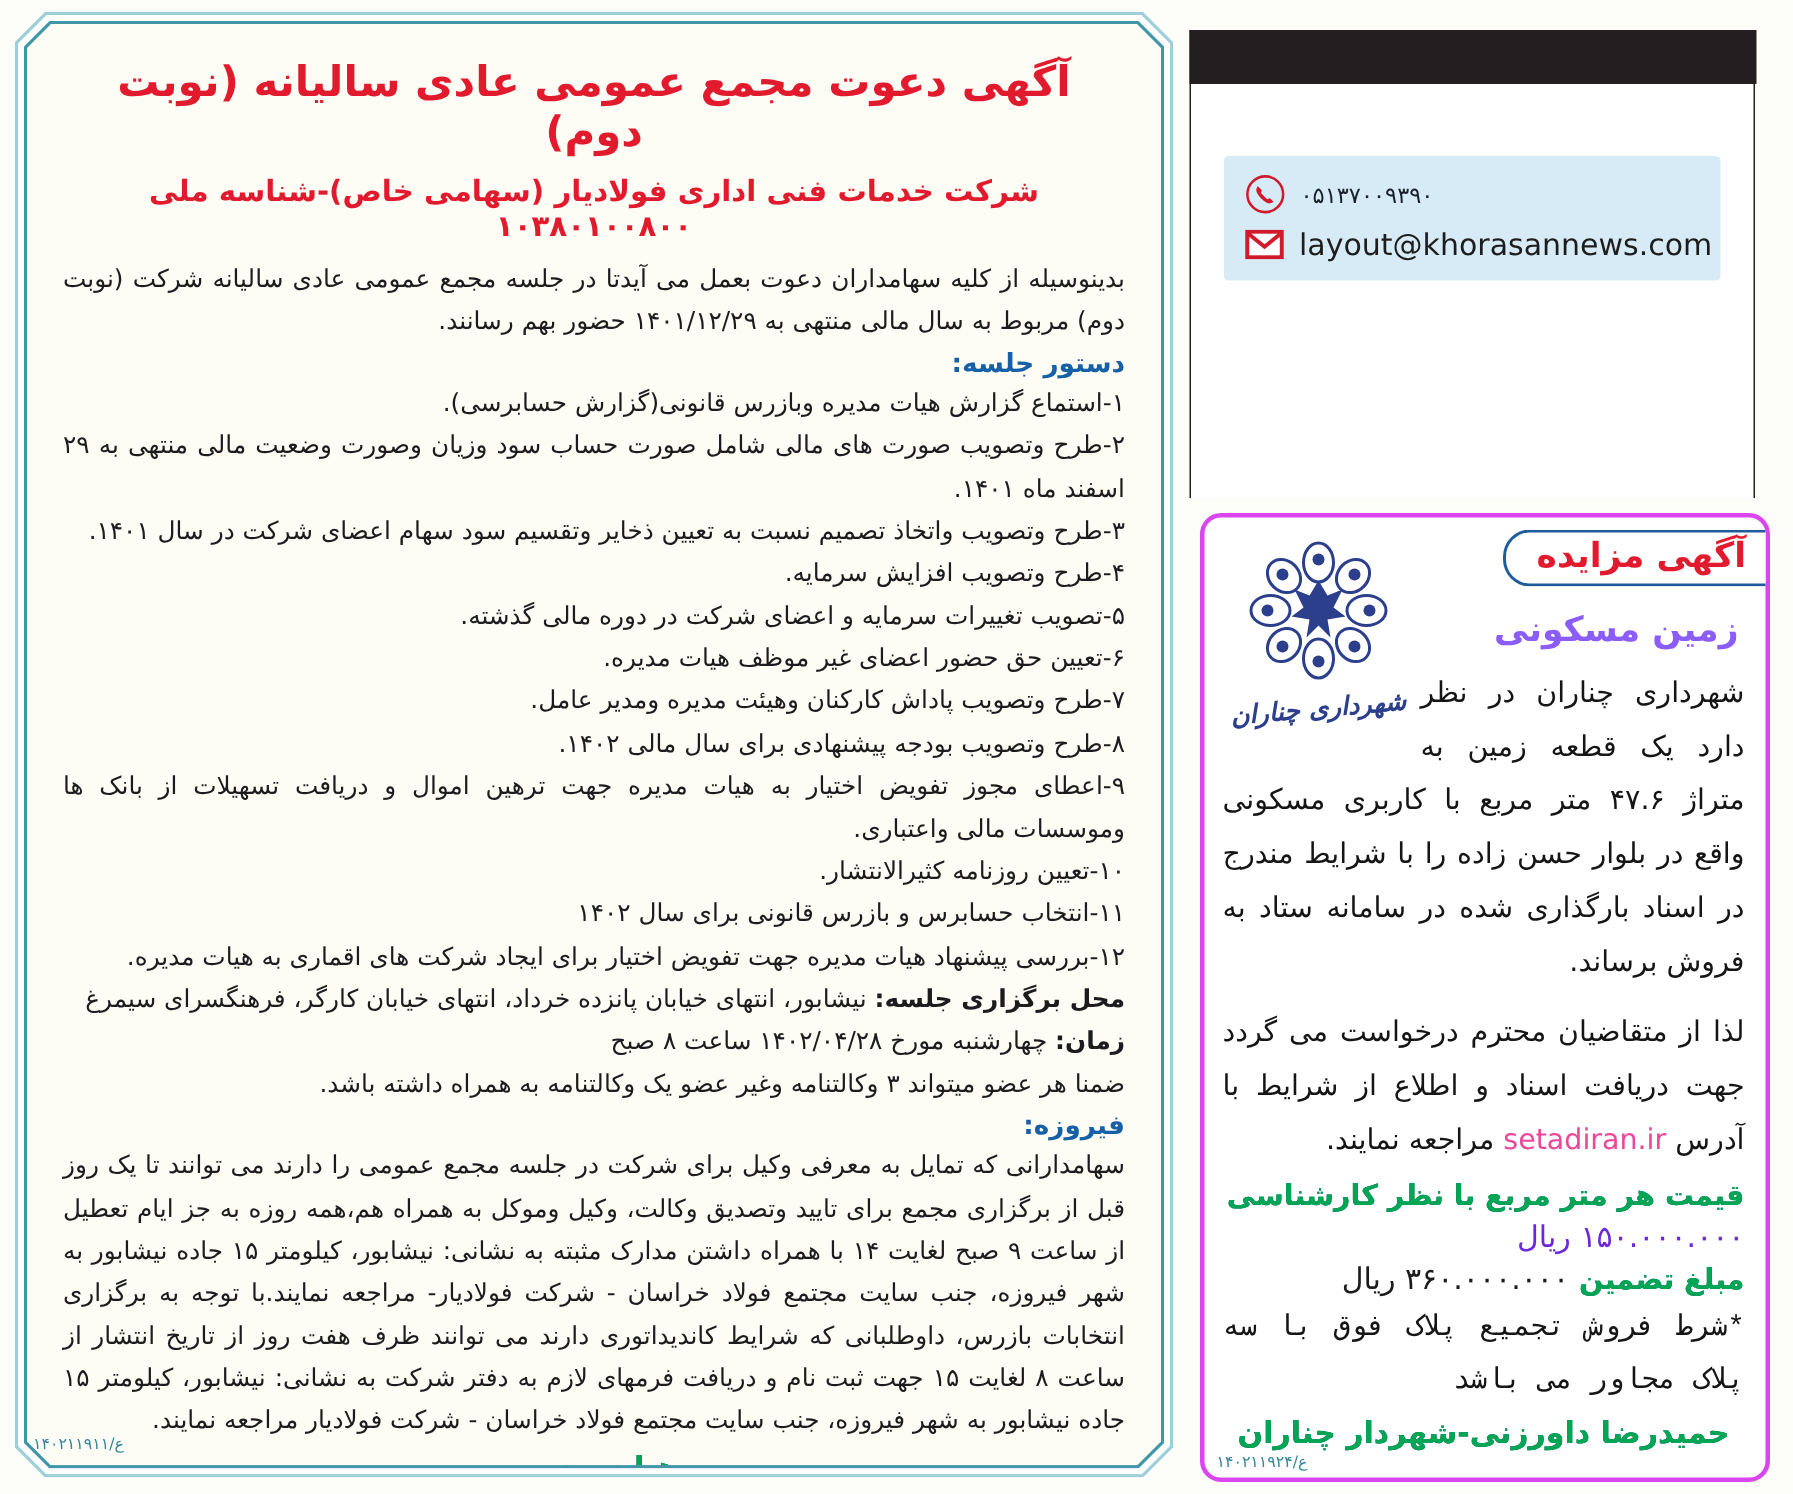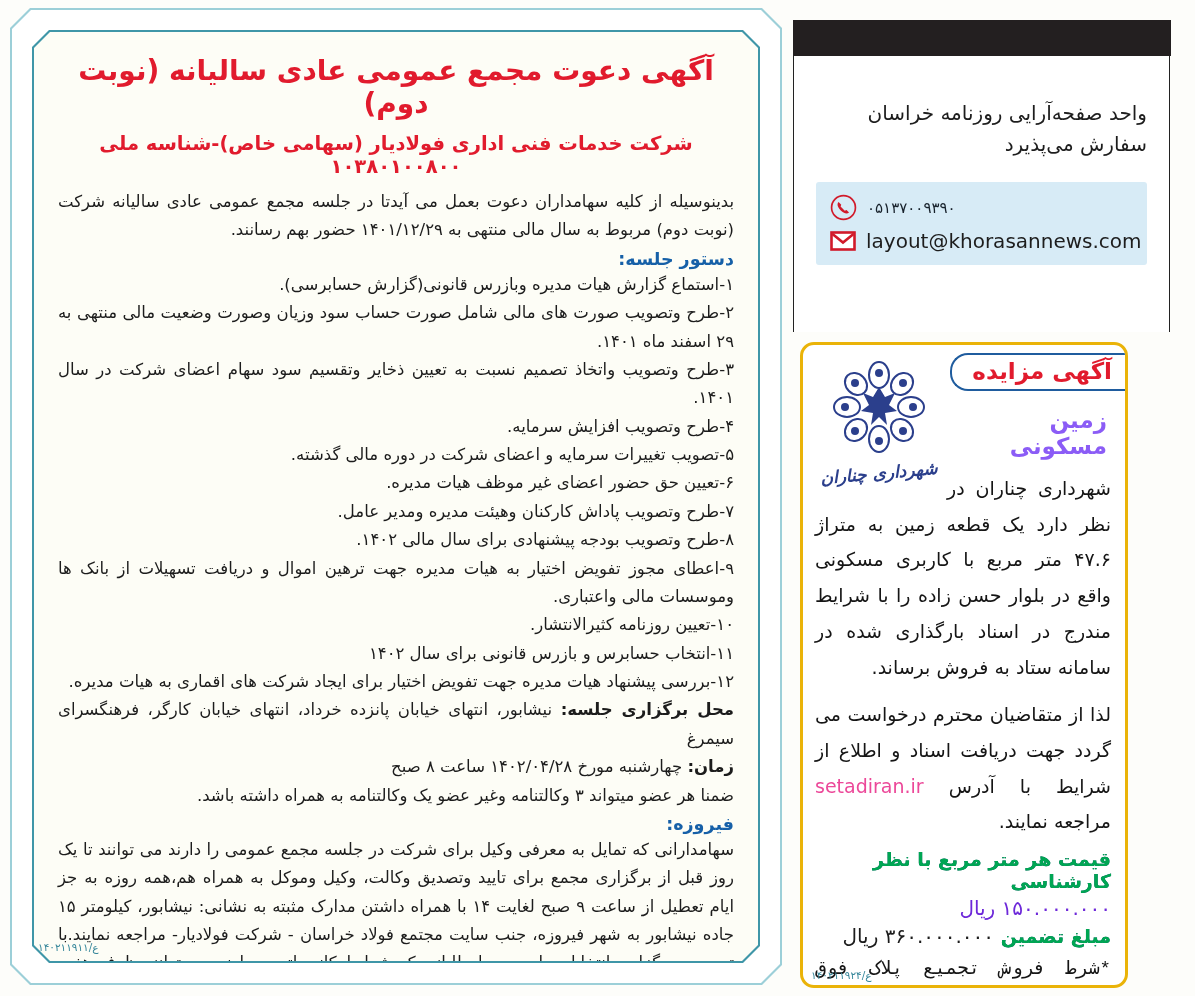--- a/index.html
+++ b/index.html
@@ -1,21 +1,21 @@
 <!DOCTYPE html>
 <html><head>
 <meta charset="utf-8">
 <style>
   * { margin:0; padding:0; box-sizing:border-box; }
   html,body { width:1195px; height:996px; background:#fdfdfa; font-family:"DejaVu Sans", sans-serif; overflow:hidden; }
 
   
   .frame1 { position:absolute; left:10px; top:8px; width:772px; height:977px;
             background:#9ccfd8; clip-path:polygon(20px 0,calc(100% - 20px) 0,100% 20px,100% calc(100% - 20px),calc(100% - 20px) 100%,20px 100%,0 calc(100% - 20px),0 20px); padding:2px; }
-  .frame2 { width:100%; height:100%; background:#ffffff; clip-path:polygon(19px 0,calc(100% - 19px) 0,100% 19px,100% calc(100% - 19px),calc(100% - 19px) 100%,19px 100%,0 calc(100% - 19px),0 19px); padding:20px;border-radius:18px; }
+  .frame2 { width:100%; height:100%; background:#ffffff; clip-path:polygon(19px 0,calc(100% - 19px) 0,100% 19px,100% calc(100% - 19px),calc(100% - 19px) 100%,19px 100%,0 calc(100% - 19px),0 19px); padding:4px;border-radius:18px; }
   .frame3 { width:100%; height:100%; background:#3f96a8; clip-path:polygon(17px 0,calc(100% - 17px) 0,100% 17px,100% calc(100% - 17px),calc(100% - 17px) 100%,17px 100%,0 calc(100% - 17px),0 17px); padding:2px; }
   .frame4 { width:100%; height:100%; background:#fdfdf6; clip-path:polygon(16px 0,calc(100% - 16px) 0,100% 16px,100% calc(100% - 16px),calc(100% - 16px) 100%,16px 100%,0 calc(100% - 16px),0 16px);
             position:relative; padding:18px 24px 14px 24px; direction:rtl; overflow:hidden; }
 
   .notice-title   { color:#e11b2d; font-weight:bold; font-size:28px; text-align:center; margin-top:4px; }
   .notice-subtitle{ color:#e11b2d; font-weight:bold; font-size:19.5px; text-align:center; margin-top:12px; margin-bottom:10px; }
   .notice-p  { font-size:16.5px; line-height:1.72; text-align:justify; color:#1c1c1c; }
   .blue-head { color:#1660a8; font-weight:bold; font-size:17.5px; margin:4px 0 2px; }
   .agenda-item { font-size:16.5px; line-height:1.72; text-align:justify; color:#1c1c1c; }
   .inline-label { font-weight:bold; }
@@ -30,22 +30,22 @@
   .layout-content { position:absolute; top:36px; left:0; width:100%; padding:26px 22px 0 22px; direction:rtl; }
   .layout-title { font-size:35px; color:#161616; text-align:right; letter-spacing:0; }
   .layout-sub   { font-size:20px; color:#1d1d1d; text-align:right; line-height:1.55; margin-top:16px; }
   .contact-box  { margin-top:22px; background:#d7ebf6; border-radius:3px; padding:12px 14px; direction:ltr; }
   .contact-row  { display:flex; align-items:center; gap:10px; }
   .contact-row + .contact-row { margin-top:8px; }
   .phone-number { font-size:15px; color:#17212b; letter-spacing:4px; direction:rtl; }
   .email-text   { font-size:20px; color:#1d1d1d; }
 
   
-  .auction-box { position:absolute; left:800px; top:342px; width:328px; height:646px;
-                 border:3px solid #eab308; border-radius:14px; background:#ffffff;
+  .auction-box { position:absolute; left:800px; top:342px; width:380px; height:646px;
+                 border:3px solid #d946ef; border-radius:14px; background:#ffffff;
                  padding:10px 14px 10px 12px; direction:rtl; overflow:hidden; }
   .auction-tab { position:absolute; top:8px; left:auto; right:-3px; border:2.5px solid #1f5c9e; border-right:none;
                  border-radius:18px 0 0 18px; padding:3px 16px 5px 20px; background:#fff; z-index:2; }
   .auction-tab-text { color:#e11b2d; font-weight:bold; font-size:23px; white-space:nowrap; }
   .auction-logo { float:left; width:128px; margin:2px 4px 4px 0; text-align:center; }
   .logo-caption { color:#2b3f8c; font-weight:bold; font-style:italic; font-size:17px; transform:rotate(-5deg); margin-top:2px; }
   .auction-subtitle { color:#8b5cf6; font-weight:bold; font-size:23px; text-align:right; margin-top:52px; padding-right:4px; }
   .auction-body { font-size:19px; line-height:1.88; text-align:justify; color:#151515; margin-top:12px; }
   .link-red { color:#ec4899; font-weight:500; }
   .green-head { color:#00a653; font-weight:bold; font-size:19px; margin-top:8px; text-shadow:0 0 .4px #046; }
@@ -93,24 +93,20 @@
     <div class="signature-green">هیات مدیره</div>
     <div class="ref-code">ع/۱۴۰۲۱۱۹۱۱</div>
    </div>
   </div>
  </div>
 </div>
 
 <div class="layout-box">
   <div class="layout-bar"></div>
   <div class="layout-content" lang="fa">
-    <div class="layout-sub">
-      <span>واحد صفحه‌آرایی روزنامه خراسان</span><br>
-      <span>سفارش می‌پذیرد</span>
-    </div>
     <div class="contact-box">
       <div class="contact-row">
         <svg class="icon-svg" width="27" height="27" viewBox="0 0 24 24">
           <circle cx="12" cy="12" r="10.6" fill="none" stroke="#d11a2a" stroke-width="1.5"></circle>
           <path d="M7.6 7.2c-1.1 1.1-1.2 2.9-.2 4.5 1.2 2 3 3.8 5 5 1.6 1 3.4.9 4.5-.2l-2.2-2.2-1.6.6-3.7-3.7.6-1.6z" fill="#d11a2a"></path>
         </svg>
         <a class="phone-number" href="#" style="text-decoration:none;">۰۵۱۳۷۰۰۹۳۹۰</a>
       </div>
       <div class="contact-row">
         <svg class="icon-svg" width="26" height="20" viewBox="0 0 26 20">

